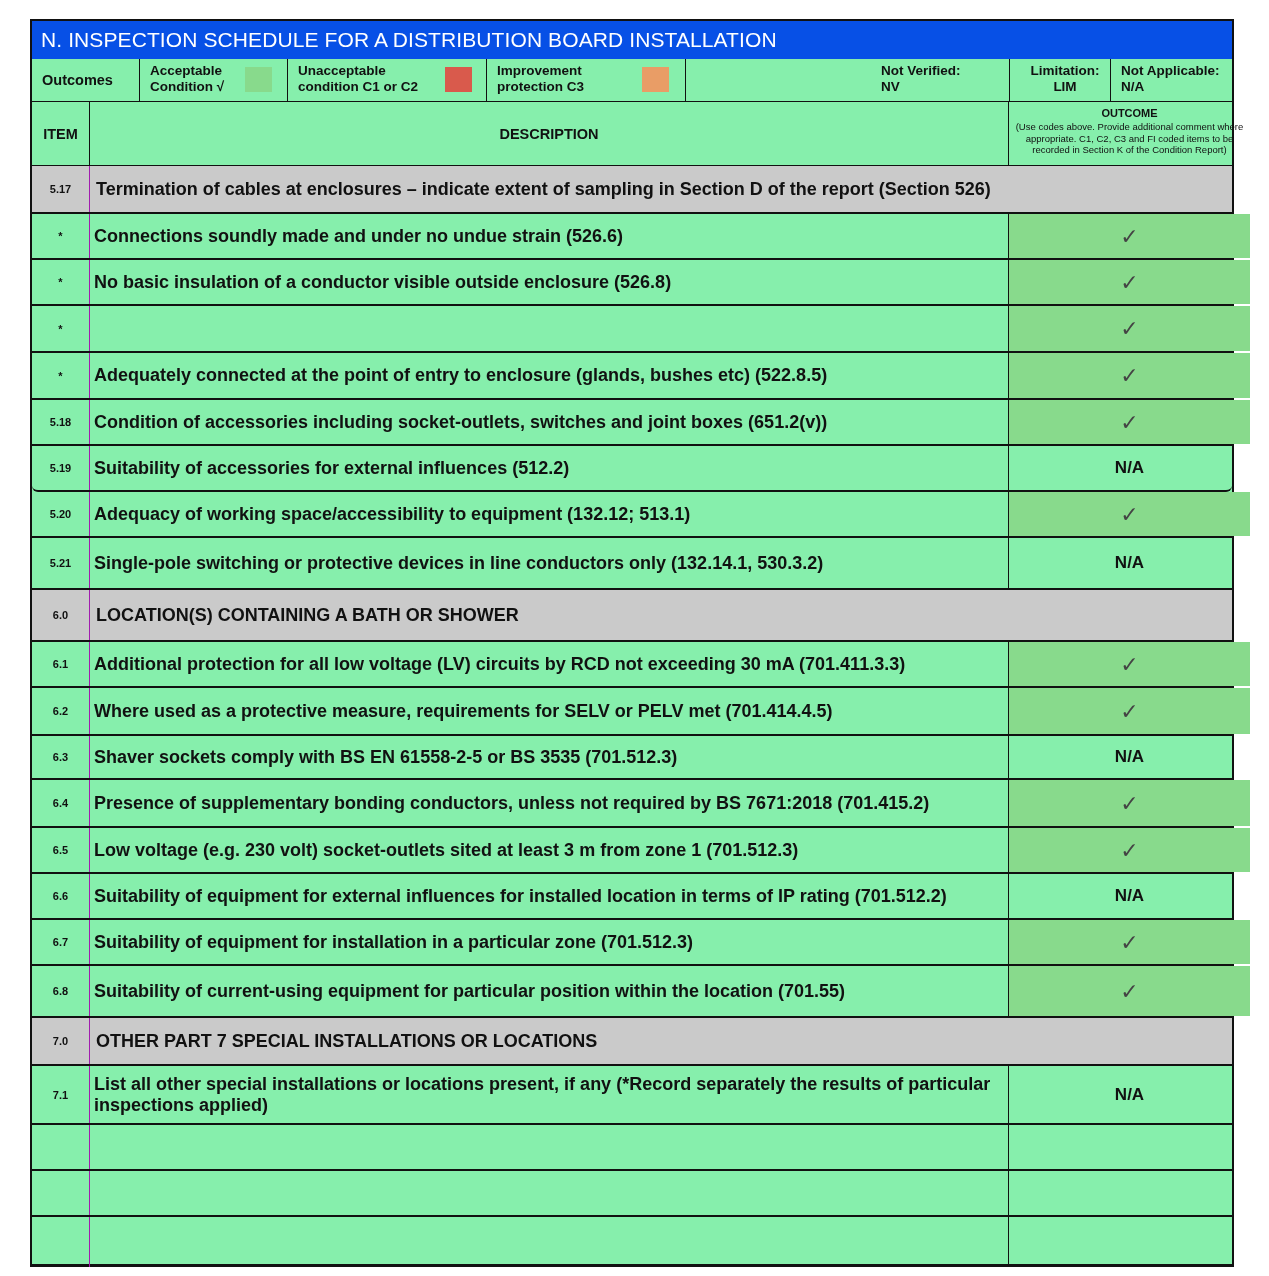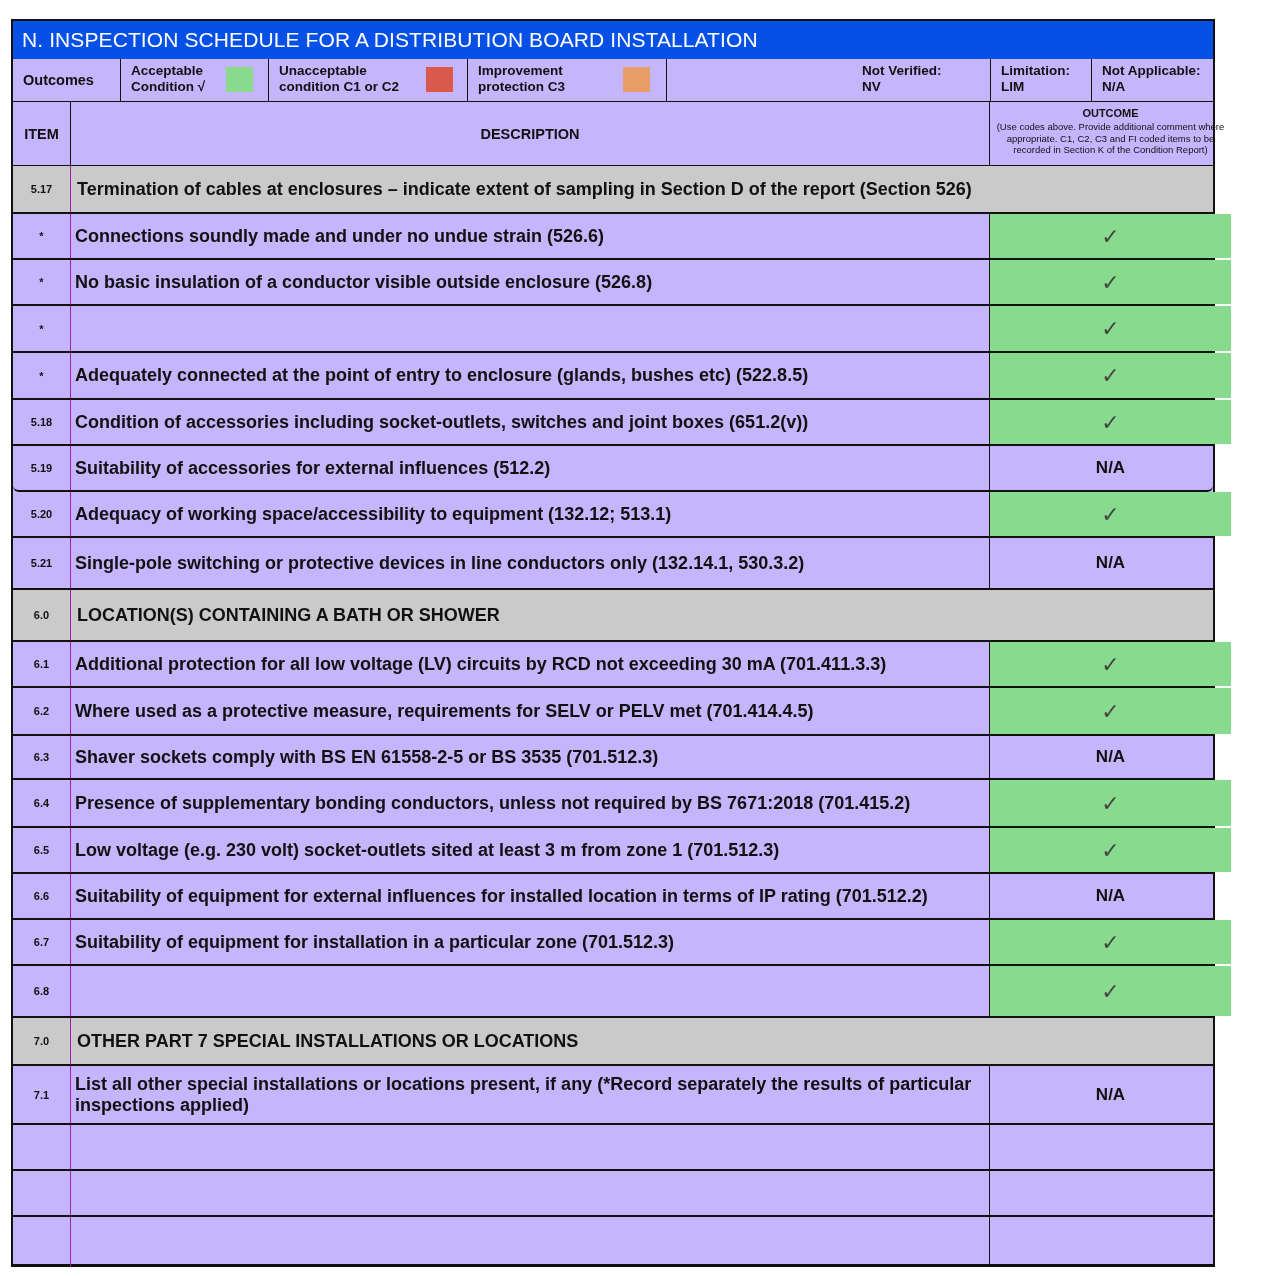--- a/index.html
+++ b/index.html
@@ -1,19 +1,19 @@
 <!DOCTYPE html>
 <html><head>
 <meta charset="utf-8">
 <style>
   html, body { margin:0; padding:0; background:#ffffff; }
   body { width:1269px; height:1276px; position:relative; overflow:hidden;
          font-family:"Liberation Sans", "DejaVu Sans", sans-serif; color:#111; }
-  .sheet { position:absolute; left:11px; top:19px; width:1204px; height:1248px;
-           border:2px solid #111; border-bottom-width:3px; background:#c4b5fd; box-sizing:border-box; }
+  .sheet { position:absolute; left:30px; top:19px; width:1204px; height:1248px;
+           border:2px solid #111; border-bottom-width:3px; background:#86efac; box-sizing:border-box; }
   .title { position:absolute; left:0; top:0; width:100%; height:38px; background:#0750e6;
            color:#fff; font-size:21px; line-height:38px; padding-left:9px; box-sizing:border-box; letter-spacing:0.1px; }
   .legend { position:absolute; left:0; top:38px; width:100%; height:43px; border-bottom:1px solid #111; box-sizing:border-box; }
   .lg { position:absolute; top:0; height:42px; border-right:1px solid #111; box-sizing:border-box;
         font-weight:bold; font-size:13.5px; line-height:16px; padding:4px 0 0 10px; }
   .lg.single { line-height:34px; padding-top:4px; font-size:14.5px; }
   .sw { position:absolute; top:8px; width:27px; height:25px; }
   .hdr { position:absolute; left:0; top:81px; width:100%; height:64px; border-bottom:1px solid #111; box-sizing:border-box; }
   .hcell { position:absolute; top:0; height:63px; box-sizing:border-box; font-weight:bold; font-size:14.5px; }
   .row { position:absolute; left:0; width:100%; box-sizing:border-box; border-bottom:2px solid #111; }
@@ -46,21 +46,21 @@
     </div>
     <div class="lg" style="left:455px;width:199px;">
       <div>Improvement</div>
       <div>protection  C3</div>
       <div class="sw" style="left: 155px; background: rgb(233, 157, 102);"></div>
     </div>
     <div class="lg" style="left:839px;width:139px;">
       <div>Not Verified:</div>
       <div>NV</div>
     </div>
-    <div class="lg" style="left:978px;width:101px;">
+    <div class="lg" style="left:978px;width:101px;text-align:center;">
       <div>Limitation:</div>
       <div>LIM</div>
     </div>
     <div class="lg" style="left:1079px;width:139px;border-right:none;">
       <div>Not Applicable:</div>
       <div>N/A</div>
     </div>
   </div>
 
   <div class="hdr">
@@ -180,20 +180,21 @@
       </div>
       <div class="row" style="top: 899px; height: 46px;">
         <div class="cell c-item">6.7</div>
         <div class="cell c-desc">Suitability of equipment for installation in a particular zone (701.512.3)</div>
         <div class="cell c-out green" style="background: rgb(136, 218, 140);">
           <span class="check">✓</span>
         </div>
       </div>
       <div class="row" style="top: 945px; height: 52px;">
         <div class="cell c-item">6.8</div>
+        <div class="cell c-desc">Suitability of current-using equipment for particular position within the location (701.55)</div>
         <div class="cell c-out green" style="background: rgb(136, 218, 140);">
           <span class="check">✓</span>
         </div>
       </div>
       <div class="row sec" style="top: 997px; height: 48px;">
         <div class="cell c-item">7.0</div>
         <div class="cell c-desc">OTHER PART 7 SPECIAL INSTALLATIONS OR LOCATIONS</div>
       </div>
       <div class="row" style="top: 1045px; height: 59px;">
         <div class="cell c-item">7.1</div>

